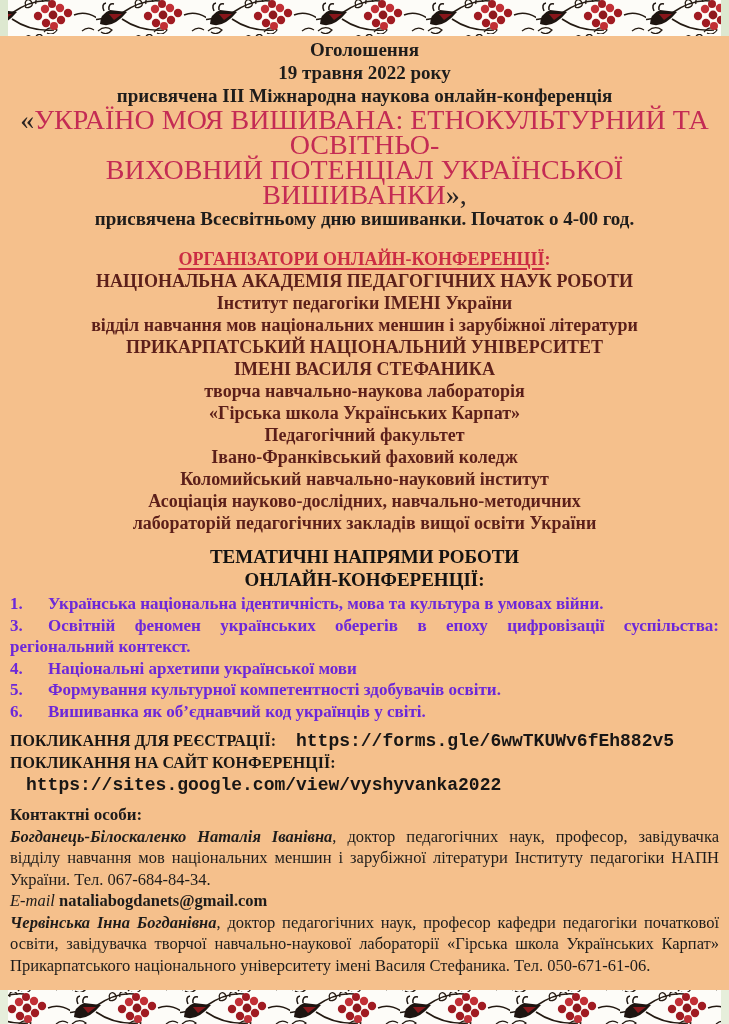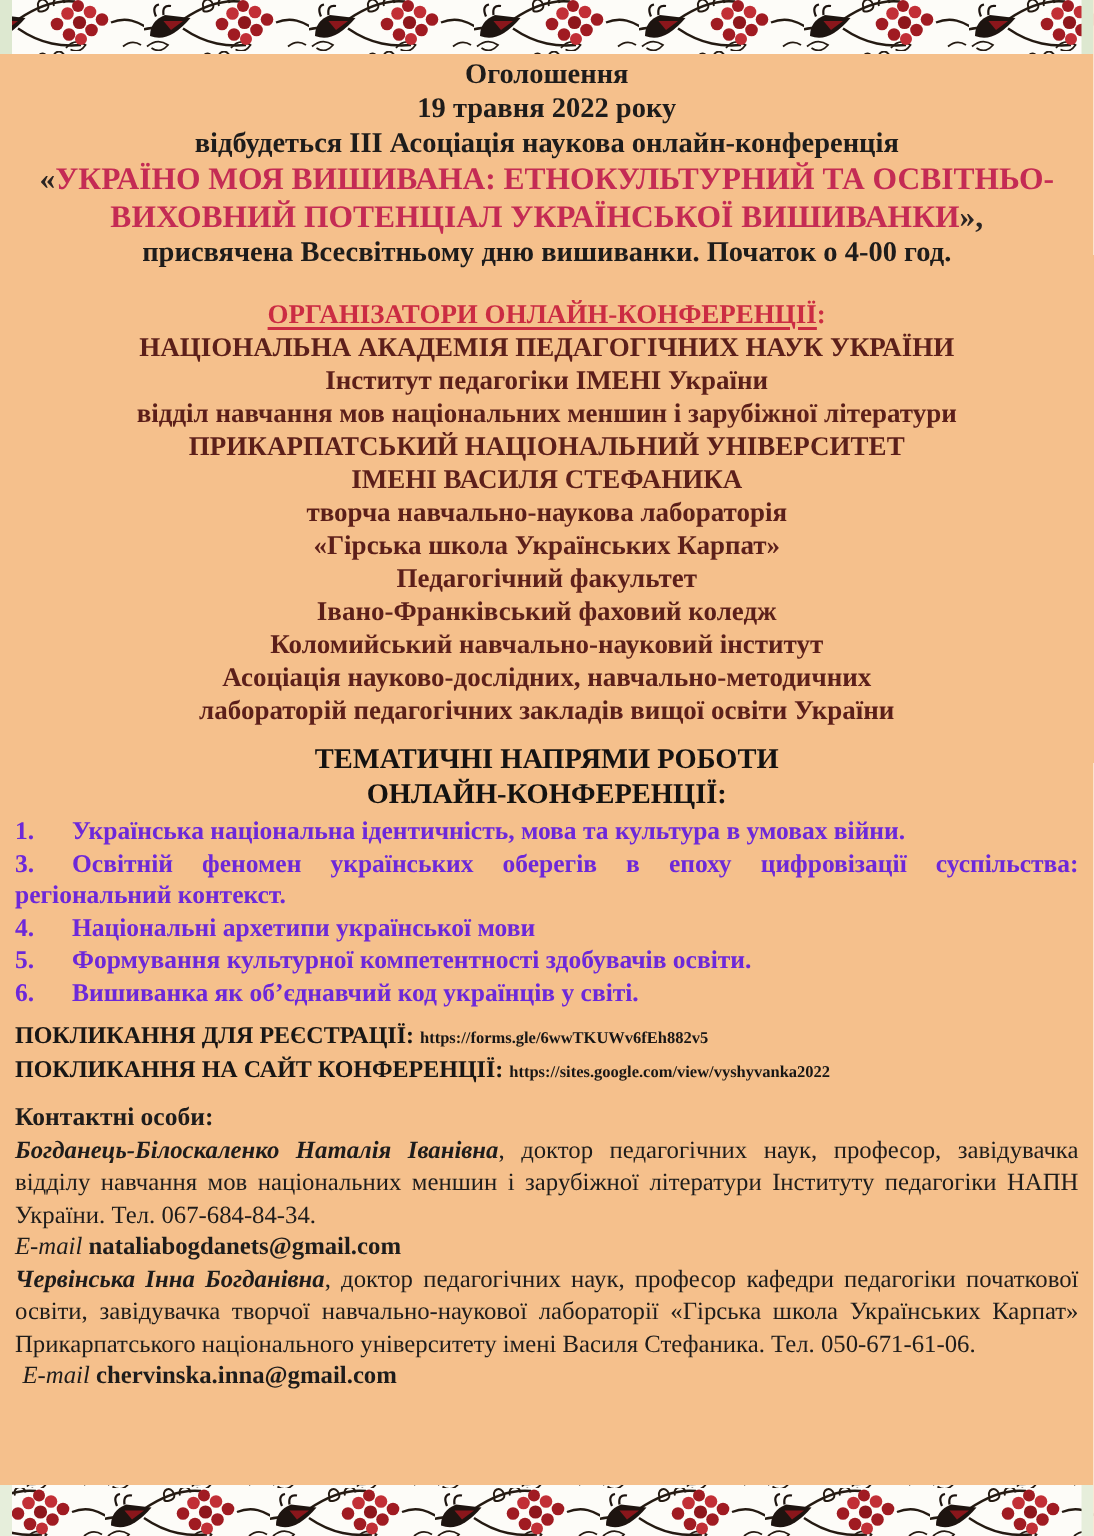--- a/index.html
+++ b/index.html
@@ -13,33 +13,33 @@
   }
   
   .band{position:absolute;left:0;width:729px;background:#fdfcf8;line-height:0;}
   .band-top{top:0;height:36px;}
   .band-bottom{bottom:0;height:34px;}
   
   .content{position:absolute;top:36px;left:0;width:709px;padding:2px 10px 0;}
   .c{text-align:center;}
   p{margin:0;}
   .hdr{font-size:19px;line-height:23px;font-weight:bold;color:#1e1c1b;}
-  .title-line{font-size:21px;line-height:25px;font-weight:bold;color:#c42b54;text-align:center;}
+  .title-line{font-size:28px;line-height:25px;font-weight:normal;color:#c42b54;text-align:center;}
   .title-line .q{color:#2a2423;}
   .org-head{margin-top:18px;font-size:18px;line-height:22px;font-weight:bold;color:#cb2c43;}
   .org-head .u{text-decoration:underline;text-decoration-thickness:2px;text-underline-offset:3px;}
   .org-line{font-size:18px;line-height:22px;font-weight:bold;color:#5c1f1a;}
   .topics-head{font-size:19px;line-height:22.5px;font-weight:bold;color:#141211;}
   .topics-head-wrap{margin-top:12px;}
   .topics-list{margin-top:2px;}
   .topic{font-size:17px;line-height:21.5px;font-weight:bold;color:#6d28d9;text-align:justify;}
   .topic .num{display:inline-block;width:38px;}
   .links{margin-top:8px;}
   .link-row{font-size:16px;line-height:22px;font-weight:bold;color:#181615;}
-  .link-row .url{font-family:Liberation Serif, serif;font-size:11px;}
+  .link-row .url{font-family:Liberation Mono, monospace;font-size:18px;margin-left:16px;}
   .contacts{margin-top:8px;}
   .contacts-head{font-size:17px;line-height:21.5px;font-weight:bold;}
   .person{font-size:16.5px;line-height:21.5px;text-align:justify;}
   .person .nm{font-weight:bold;font-style:italic;}
   .person .it{}
   .email-row{font-size:16.5px;line-height:21.5px;}
   .email-row .lbl{font-style:italic;}
   .email-row .addr{font-weight:bold;}
   .email-indent{padding-left:5px;}
 </style>
@@ -74,29 +74,29 @@
       <rect x="0" y="0" width="8" height="36" fill="#dde8d0"></rect>
       <rect x="721" y="0" width="8" height="36" fill="#dde8d0"></rect>
     </svg>
   </div>
 
   <div class="content">
 
     <div class="c">
       <p class="hdr">Оголошення</p>
       <p class="hdr">19 травня 2022 року</p>
-      <p class="hdr">відбудеться ІІІ Асоціація наукова онлайн-конференція</p>
+      <p class="hdr">присвячена ІІІ Міжнародна наукова онлайн-конференція</p>
       <p class="title-line"><span class="q">«</span><span>УКРАЇНО МОЯ ВИШИВАНА: ЕТНОКУЛЬТУРНИЙ ТА ОСВІТНЬО-</span></p>
       <p class="title-line"><span>ВИХОВНИЙ ПОТЕНЦІАЛ УКРАЇНСЬКОЇ ВИШИВАНКИ</span><span class="q">»,</span></p>
       <p class="hdr">присвячена Всесвітньому дню вишиванки. Початок о 4-00 год.</p>
     </div>
 
     <div class="c">
       <p class="org-head"><span class="u">ОРГАНІЗАТОРИ ОНЛАЙН-КОНФЕРЕНЦІЇ</span><span>:</span></p>
-      <p class="org-line">НАЦІОНАЛЬНА АКАДЕМІЯ ПЕДАГОГІЧНИХ НАУК УКРАЇНИ</p>
+      <p class="org-line">НАЦІОНАЛЬНА АКАДЕМІЯ ПЕДАГОГІЧНИХ НАУК РОБОТИ</p>
       <p class="org-line">Інститут педагогіки ІМЕНІ України</p>
       <p class="org-line">відділ навчання мов національних меншин і зарубіжної літератури</p>
       <p class="org-line">ПРИКАРПАТСЬКИЙ НАЦІОНАЛЬНИЙ УНІВЕРСИТЕТ</p>
       <p class="org-line">ІМЕНІ ВАСИЛЯ СТЕФАНИКА</p>
       <p class="org-line">творча навчально-наукова лабораторія</p>
       <p class="org-line">«Гірська школа Українських Карпат»</p>
       <p class="org-line">Педагогічний факультет</p>
       <p class="org-line">Івано-Франківський фаховий коледж</p>
       <p class="org-line">Коломийський навчально-науковий інститут</p>
       <p class="org-line">Асоціація науково-дослідних, навчально-методичних</p>
@@ -118,21 +118,20 @@
     <div class="links">
       <p class="link-row"><span>ПОКЛИКАННЯ ДЛЯ РЕЄСТРАЦІЇ:</span> <span class="url">https://forms.gle/6wwTKUWv6fEh882v5</span></p>
       <p class="link-row"><span>ПОКЛИКАННЯ НА САЙТ КОНФЕРЕНЦІЇ:</span> <span class="url">https://sites.google.com/view/vyshyvanka2022</span></p>
     </div>
 
     <div class="contacts">
       <p class="contacts-head">Контактні особи:</p>
       <p class="person"><span class="nm">Богданець-Білоскаленко Наталія Іванівна</span><span>, доктор педагогічних наук, професор, завідувачка відділу навчання мов національних меншин і зарубіжної літератури Інституту педагогіки НАПН України. </span><span class="it">Тел.</span><span> 067-684-84-34.</span></p>
       <p class="email-row"><span class="lbl">E-mail</span> <span class="addr">nataliabogdanets@gmail.com</span></p>
       <p class="person"><span class="nm">Червінська Інна Богданівна</span><span>, доктор педагогічних наук, професор кафедри педагогіки початкової освіти, завідувачка творчої навчально-наукової лабораторії «Гірська школа Українських Карпат» Прикарпатського національного університету імені Василя Стефаника. </span><span class="it">Тел.</span><span class="it"> 050-671-61-06.</span></p>
-      <p class="email-row email-indent"><span class="lbl">E-mail</span> <span class="addr">chervinska.inna@gmail.com</span></p>
     </div>
 
   </div>
 
   <div class="band band-bottom">
     <svg width="729" height="34" viewBox="0 0 729 34">
       <defs>
         <pattern id="emb2" width="110" height="34" patternUnits="userSpaceOnUse" patternTransform="translate(-40,2)">
           <rect width="110" height="34" fill="#fdfcf8"></rect>
           <path d="M26,14 C42,3 54,1 64,2 M26,20 C42,31 56,32 68,31 M88,16 C98,12 106,15 114,21 M-4,21 C4,20 14,18 26,17" stroke="#241a12" stroke-width="1.6" fill="none"></path>

